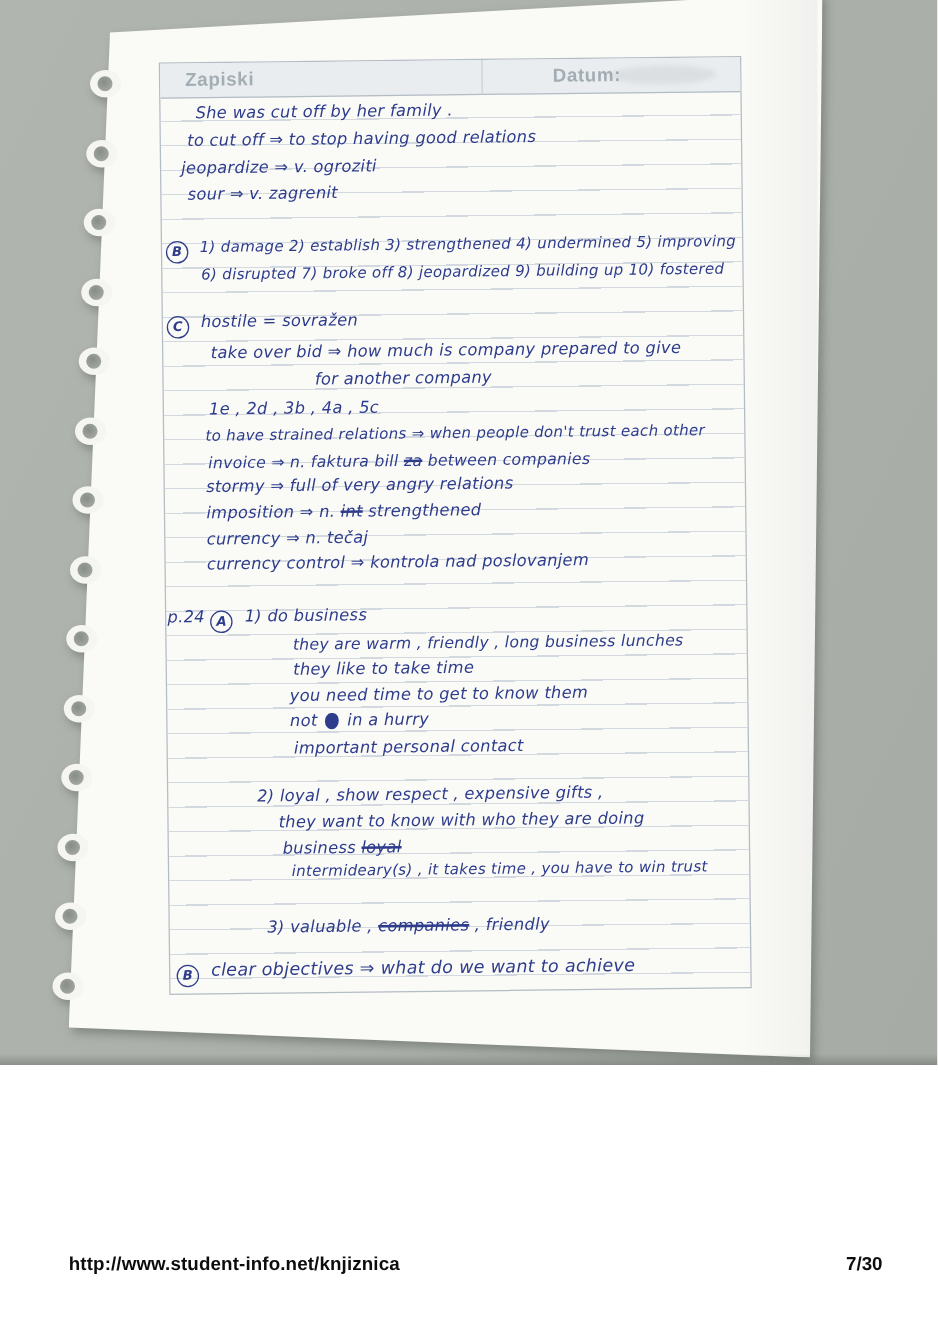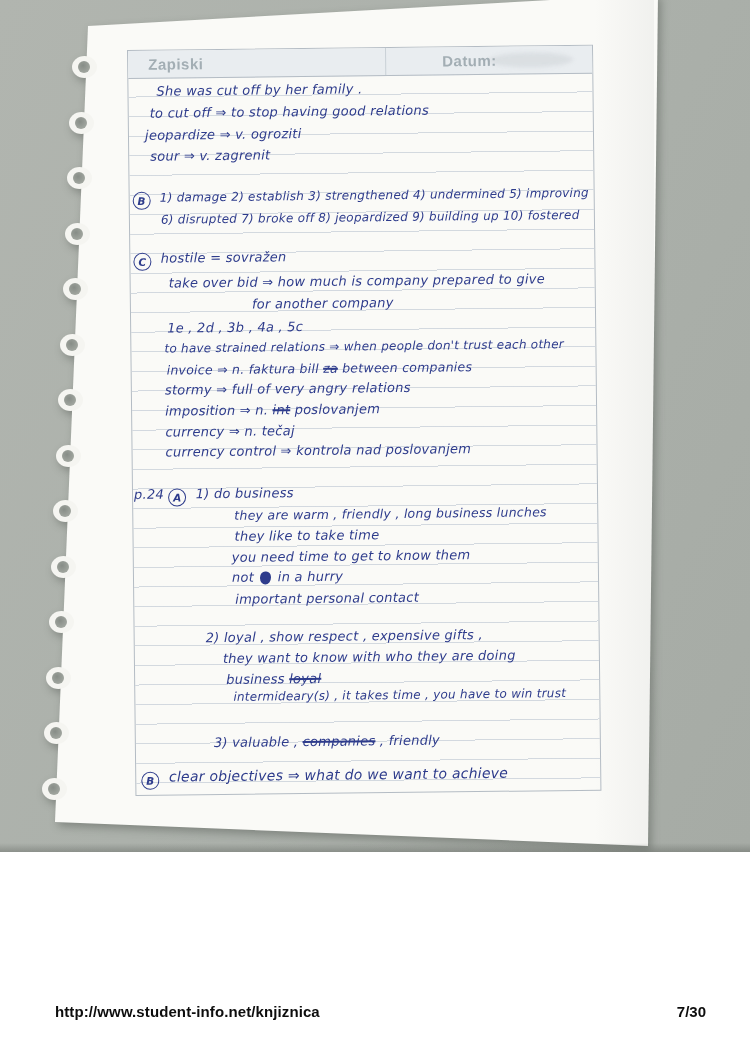--- a/index.html
+++ b/index.html
@@ -141,21 +141,21 @@
           <div class="hline" style="left: 21px; top: 98px;"><span>sour ⇒ v. zagrenit</span></div>
           <div class="hline" style="left: 3px; top: 140px; font-size: 12px;"><span class="circ">B</span><span> 1) damage   2) establish   3) strengthened  4) undermined  5) improving</span></div>
           <div class="hline" style="left: 31px; top: 162px; font-size: 12px;"><span>6) disrupted  7) broke off   8) jeopardized  9) building up  10) fostered</span></div>
           <div class="hline" style="left: 3px; top: 200px;"><span class="circ">C</span><span> hostile = sovražen</span></div>
           <div class="hline" style="left: 38px; top: 225px;"><span>take over bid ⇒ how much is company prepared to give</span></div>
           <div class="hline" style="left: 121px; top: 247px;"><span>for another company</span></div>
           <div class="hline" style="left: 36px; top: 270px;"><span>1e , 2d , 3b , 4a , 5c</span></div>
           <div class="hline" style="left: 33px; top: 291px; font-size: 12px;"><span>to have strained relations ⇒ when people don't trust each other</span></div>
           <div class="hline" style="left: 35px; top: 312px; font-size: 12.5px;"><span>invoice ⇒ n. faktura  bill </span><span class="strike">za</span><span> between companies</span></div>
           <div class="hline" style="left: 33px; top: 332px;"><span>stormy ⇒  full of very angry relations</span></div>
-          <div class="hline" style="left: 33px; top: 353px;"><span>imposition ⇒ n. </span><span class="strike">int</span><span> poslovanjem</span></div>
+          <div class="hline" style="left: 33px; top: 353px;"><span>imposition ⇒ n. </span><span class="strike">int</span><span> strengthened</span></div>
           <div class="hline" style="left: 33px; top: 374px;"><span>currency ⇒ n. tečaj</span></div>
           <div class="hline" style="left: 33px; top: 394px;"><span>currency control ⇒ kontrola nad poslovanjem</span></div>
           <div class="hline" style="left: 1px; top: 436px;"><span>p.24 </span><span class="circ">A</span><span> 1) do business</span></div>
           <div class="hline" style="left: 101px; top: 458px; font-size: 12.5px;"><span>they are warm , friendly , long business lunches</span></div>
           <div class="hline" style="left: 101px; top: 479px;"><span>they like to take time</span></div>
           <div class="hline" style="left: 98px; top: 500px;"><span>you need time to get to know them</span></div>
           <div class="hline" style="left: 98px; top: 520px;"><span>not </span><span class="blot"></span><span> in a hurry</span></div>
           <div class="hline" style="left: 101px; top: 542px;"><span>important personal contact</span></div>
           <div class="hline" style="left: 71px; top: 580px;"><span>2) loyal , show respect , expensive gifts ,</span></div>
           <div class="hline" style="left: 88px; top: 601px;"><span>they want to know with who they are doing</span></div>

